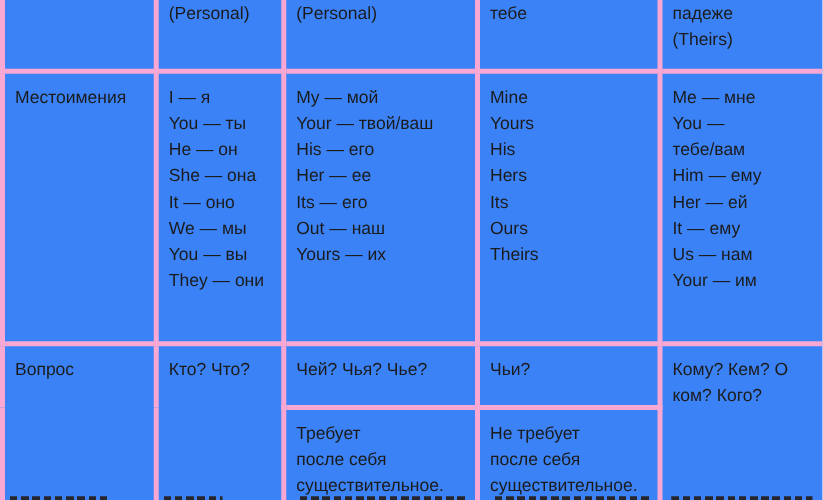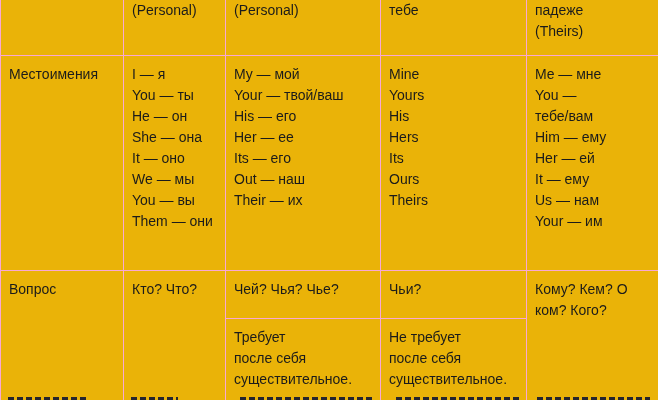--- a/index.html
+++ b/index.html
@@ -5,31 +5,31 @@
   html, body {
     margin: 0;
     padding: 0;
     background: #ffffff;
   }
   .screen {
     position: relative;
     width: 658px;
     height: 400px;
     overflow: hidden;
-    background: #eab308;
+    background: #3b82f6;
     font-family: "Liberation Sans", sans-serif;
     color: #1b1b1b;
   }
   table.grammar-table {
     border-collapse: collapse;
     table-layout: fixed;
     width: 658px;
   }
   table.grammar-table td {
-    border: 1px solid #f9a8d4;
+    border: 4px solid #f9a8d4;
     vertical-align: top;
     padding: 8px 4px 4px 8px;
     font-size: 14px;
     line-height: 21px;
     white-space: pre-line;
     overflow: hidden;
   }
   tr.r-head td { border-top: none; height: 51px; padding-top: 0; }
   tr.r-pronouns td { height: 202px; }
   tr.r-q1 td { height: 35px; }
@@ -72,28 +72,28 @@
 
       <tr class="r-pronouns">
         <td>Местоимения</td>
         <td>I — я
 You — ты
 He — он
 She — она
 It — оно
 We — мы
 You — вы
-Them — они</td>
+They — они</td>
         <td>My — мой
 Your — твой/ваш
 His — его
 Her — ее
 Its — его
 Out — наш
-Their — их</td>
+Yours — их</td>
         <td>Mine
 Yours
 His
 Hers
 Its
 Ours
 Theirs</td>
         <td>Me — мне
 You —
 тебе/вам

